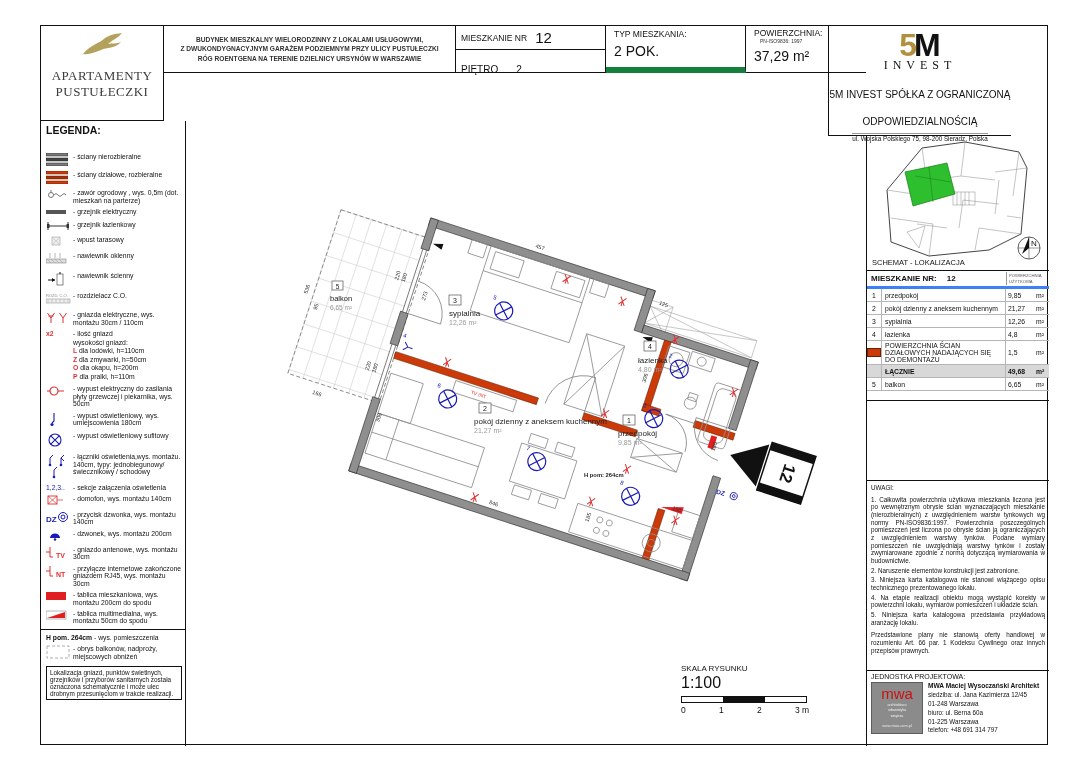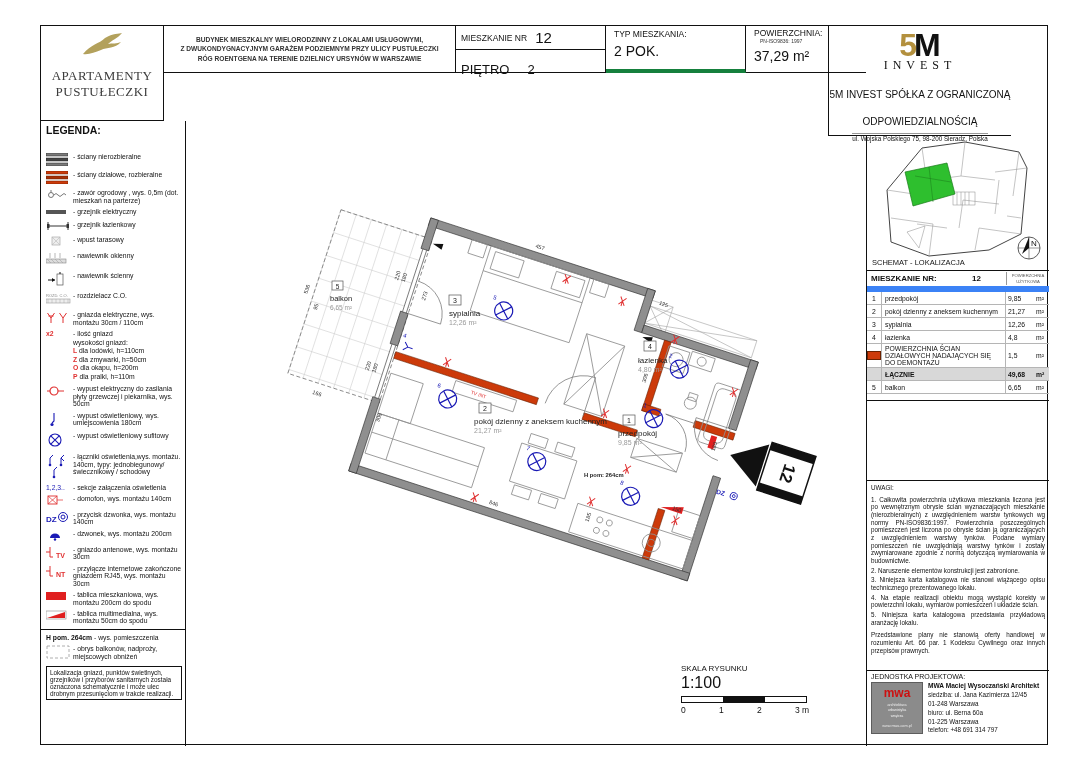--- a/index.html
+++ b/index.html
@@ -11,22 +11,22 @@
   
   .logo-cell{left:0;top:0;width:123px;height:95px;border-right:1px solid #111;border-bottom:1px solid #111;text-align:center;padding-top:6px;}
   .brand-name{font-family:"Liberation Serif",serif;font-size:13px;letter-spacing:.5px;color:#3c3c3c;line-height:1.25;margin-top:2px;}
   .desc-cell{left:123px;top:0;width:292px;height:47px;border-right:1px solid #111;border-bottom:1px solid #111;
              display:flex;flex-direction:column;justify-content:center;text-align:center;font-size:6.6px;font-weight:bold;color:#333;line-height:1.45;padding:0 6px;}
   .m-cell{left:415px;top:0;width:150px;height:47px;border-right:1px solid #111;border-bottom:1px solid #111;}
   .m-row1{height:23px;border-bottom:1px solid #111;display:flex;align-items:center;padding:0 5px;gap:8px;}
   .m-row2{height:23px;display:flex;align-items:center;padding:0 5px;gap:18px;}
   .m-label{font-size:8.5px;}
   .m-big{font-size:15px;}
-  .f-label{font-size:13px;margin-top:16px;}
-  .t-cell{left:565px;top:0;width:140px;height:47px;border-right:1px solid #111;border-bottom:4px solid #15803d;padding:3px 8px;}
+  .f-label{font-size:10px;margin-top:16px;}
+  .t-cell{left:565px;top:0;width:140px;height:47px;border-right:1px solid #111;border-bottom:6px solid #15803d;padding:3px 8px;}
   .t-label{font-size:8.5px;}
   .t-big{font-size:14px;margin-top:4px;}
   .p-cell{left:705px;top:0;width:120px;height:47px;border-bottom:1px solid #111;padding:2px 8px;}
   .p-norm{font-size:5px;color:#333;margin-left:6px;}
   .inv-cell{left:787px;top:0;width:183px;height:110px;border-left:1px solid #111;border-bottom:1px solid #111;text-align:center;padding-top:4px;}
   .logo5m{font-size:32px;font-weight:bold;line-height:30px;}
   .logo5m .g5{color:#b3903e;}
   .logo5m .gm{color:#111;margin-left:-3px;}
   .invest{font-family:"Liberation Serif",serif;font-size:12px;letter-spacing:5px;margin-top:-2px;}
   .inv-l1{font-size:10px;margin-top:16px;}
@@ -43,40 +43,40 @@
   .fl::first-letter{color:#e03030;font-weight:bold;}
   .x2lines div{margin-bottom:1px;}
   .legend-note{border:1px solid #111;margin-top:5px;padding:2px 3px;font-size:6.4px;}
   .hsep{border-top:1px solid #111;margin:4px -3px 4px -5px;}
 
   
   .schemat-cell{left:825px;top:110px;width:183px;height:135px;border-left:1px solid #111;border-bottom:1px solid #111;}
   .schemat-title{position:absolute;left:5px;bottom:3px;font-size:7.5px;}
   .table-cell{left:825px;top:245px;width:183px;height:130px;border-left:1px solid #111;border-bottom:1px solid #111;font-size:6.8px;}
   .gap-cell{left:825px;top:375px;width:183px;height:80px;border-left:1px solid #111;border-bottom:1px solid #111;}
-  .ut-head{display:flex;align-items:center;border-bottom:6px solid #3b82f6;height:15px;text-align:center;}
+  .ut-head{display:flex;align-items:center;border-bottom:3px solid #3b82f6;height:15px;}
   .ut-head-label{font-weight:bold;font-size:8px;padding-left:4px;}
   .ut-head-num{font-weight:bold;font-size:8px;margin-left:10px;flex:1;}
   .ut-head-right{width:38px;font-size:4.2px;color:#555;border-left:1px solid #999;padding:1px 2px;line-height:1.2;}
   .ut-row{display:flex;border-bottom:1px solid #b5b5b5;min-height:12px;align-items:center;}
   .ut-no{width:14px;text-align:center;border-right:1px solid #b5b5b5;align-self:stretch;display:flex;align-items:center;justify-content:center;}
   .ut-name{flex:1;padding:1px 3px;}
   .ut-val{width:26px;border-left:1px solid #b5b5b5;padding:1px 2px;align-self:stretch;display:flex;align-items:center;}
   .ut-unit{width:13px;}
   .ut-total{background:#d8d8d8;font-weight:bold;}
   .swatch{width:13px;height:7px;background:#cc3a0a;border:1px solid #6b2100;}
   .uwagi-cell{left:825px;top:455px;width:183px;height:190px;border-left:1px solid #111;border-bottom:1px solid #111;padding:3px 4px;font-size:6.3px;line-height:1.22;}
   .uw-title{margin-bottom:4px;}
   .uw-item{margin-bottom:2px;text-align:justify;}
   .uw-foot{margin-top:5px;text-align:justify;}
   .jedn-cell{left:825px;top:645px;width:183px;height:75px;border-left:1px solid #111;padding:2px 4px;font-size:6.3px;}
   .jedn-title{font-size:7px;margin-bottom:2px;}
   .jedn-flex{display:flex;gap:5px;}
   .mwa-logo{width:52px;height:52px;background:#8b8b8b;border:1px solid #5d5d5d;text-align:center;color:#fff;box-sizing:border-box;padding-top:3px;}
-  .mwa-txt{color:#cc1111;font-weight:bold;font-size:12px;line-height:15px;}
+  .mwa-txt{color:#cc1111;font-weight:normal;font-size:15px;line-height:15px;}
   .mwa-sub{font-size:3.6px;line-height:1.5;margin-top:2px;color:#f2f2f2;}
   .mwa-url{font-size:3.8px;margin-top:5px;color:#e8e8e8;}
   .jedn-name{font-size:6.6px;font-weight:bold;margin-bottom:2px;}
   .jedn-line{margin-bottom:1px;line-height:1.25;}
 
   
   .scale-block{left:640px;top:638px;width:180px;}
   .scale-label{font-size:8px;}
   .scale-ratio{font-size:16px;margin-top:1px;}
   .scale-bar{display:flex;margin-top:4px;width:126px;border:1px solid #111;height:7px;box-sizing:border-box;}

